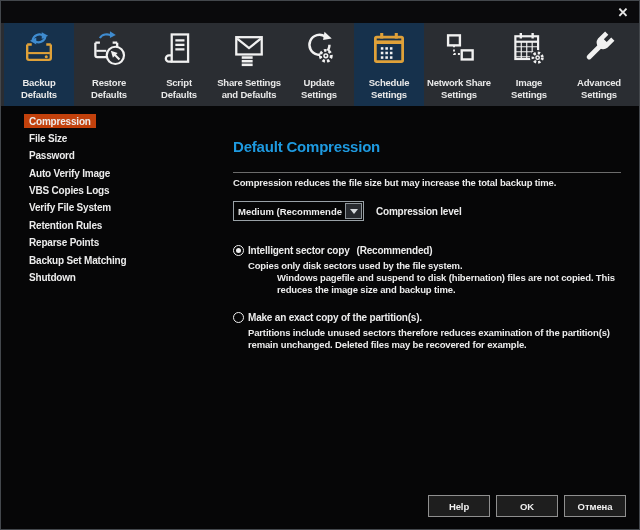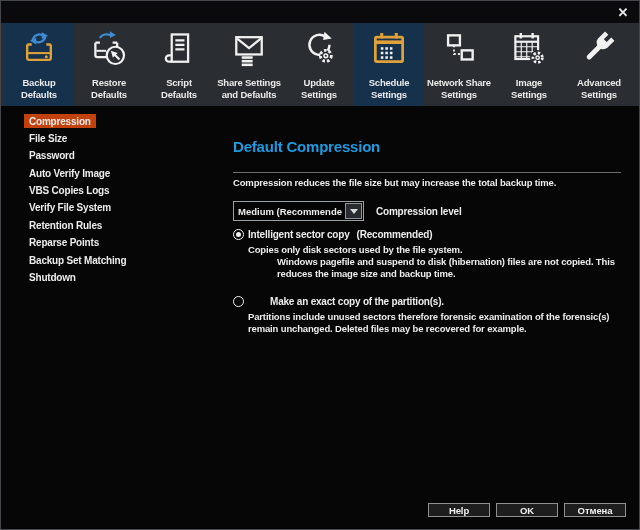--- a/index.html
+++ b/index.html
@@ -28,31 +28,31 @@
   .content { flex:1; padding:0 18px 0 12px; }
   .heading { color:#1e9ae0; font-size:15px; font-weight:bold; margin:32px 0 0 0; letter-spacing:-0.2px; }
   .sep { border:none; border-top:1px solid #6b6b6b; margin:17px 0 0 0; }
   .intro { margin-top:4px; font-size:9.5px; font-weight:bold; letter-spacing:-0.15px; }
   .combo-row { margin-top:13px; display:flex; align-items:center; }
   .combo { width:131px; height:20px; border:1px solid #99a1a6; background:#050505; display:flex; align-items:center; box-sizing:border-box; cursor:default; }
   .combo-value { flex:1; font-size:9.5px; font-weight:bold; padding-left:4px; white-space:nowrap; overflow:hidden; }
   .combo-btn { width:17px; height:16px; margin-right:1px; background:#282b2f; border:1px solid #8d9499; box-sizing:border-box; display:flex; align-items:center; justify-content:center; flex:none; }
   .combo-arrow { width:0; height:0; border-left:4px solid transparent; border-right:4px solid transparent; border-top:5px solid #d7dadd; }
   .combo-label { margin-left:12px; font-size:10px; font-weight:bold; letter-spacing:-0.2px; }
-  .radio-row { margin-top:8px; display:flex; align-items:center; cursor:default; }
-  .radio-row.second { margin-top:15px;gap:22px; }
+  .radio-row { margin-top:24px; display:flex; align-items:center; cursor:default; }
+  .radio-row.second { margin-top:15px; }
   .radio { width:11px; height:11px; border:1.5px solid #f0f0f0; border-radius:50%; box-sizing:border-box; position:relative; flex:none; }
   .radio-row.selected .radio::after { content:""; position:absolute; left:1.5px; top:1.5px; width:5px; height:5px; border-radius:50%; background:#f0f0f0; }
   .radio-label { margin-left:4px; font-size:10px; font-weight:bold; letter-spacing:-0.2px; }
   .radio-note { margin-left:7px; font-size:10px; font-weight:bold; letter-spacing:-0.2px; }
   .desc { margin:4px 0 0 15px; font-size:9.5px; font-weight:bold; line-height:12.2px; letter-spacing:-0.15px; max-width:392px; }
   .desc + .desc { margin-top:0;margin-left:44px; }
   
   .footer { position:absolute; right:13px; bottom:12px; display:flex; gap:6px; }
-  .btn { min-width:62px; height:14px; background:#1e1e1e; border:1px solid #8f8f8f; color:#f0f0f0; font-size:9.5px; font-weight:bold; font-family:inherit; padding:0 8px; letter-spacing:-0.1px; cursor:default; }
+  .btn { min-width:62px; height:22px; background:#1e1e1e; border:1px solid #8f8f8f; color:#f0f0f0; font-size:9.5px; font-weight:bold; font-family:inherit; padding:0 8px; letter-spacing:-0.1px; cursor:default; }
   svg { display:block; }
 </style>
 </head>
 <body>
 
 <div class="window">
 
   <div class="titlebar">
     <div class="close">✕</div>
   </div>
@@ -234,21 +234,21 @@
         <div class="radio-label">Intelligent sector copy</div>
         <div class="radio-note">(Recommended)</div>
       </div>
       <div class="desc">Copies only disk sectors used by the file system.</div>
       <div class="desc">Windows pagefile and suspend to disk (hibernation) files are not copied. This reduces the image size and backup time.</div>
 
       <div class="radio-row second">
         <div class="radio"></div>
         <div class="radio-label">Make an exact copy of the partition(s).</div>
       </div>
-      <div class="desc" style="max-width:400px">Partitions include unused sectors therefore forensic examination of the forensic(s) remain unchanged. Deleted files may be recovered for example.</div>
+      <div class="desc" style="max-width:400px">Partitions include unused sectors therefore reduces examination of the partition(s) remain unchanged. Deleted files may be recovered for example.</div>
     </div>
 
   </div>
 
   <div class="footer">
     <button class="btn">Help</button>
     <button class="btn">OK</button>
     <button class="btn">Отмена</button>
   </div>
 

